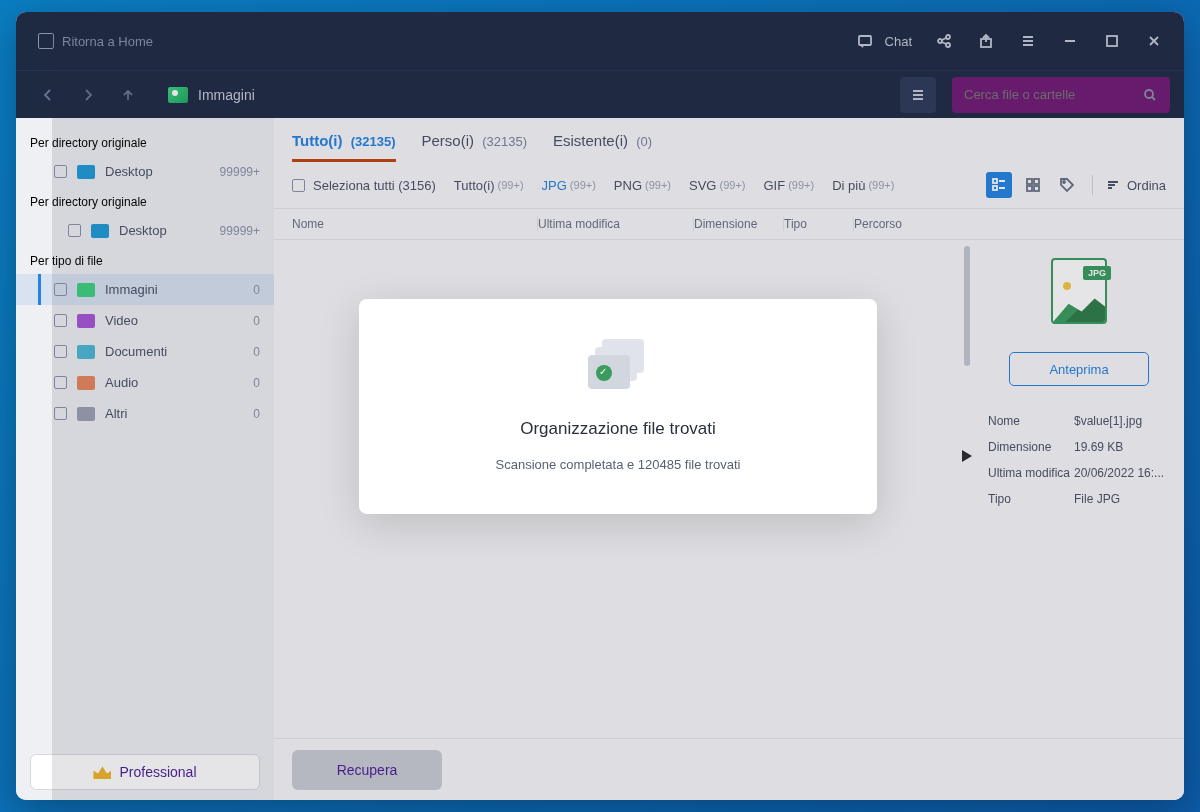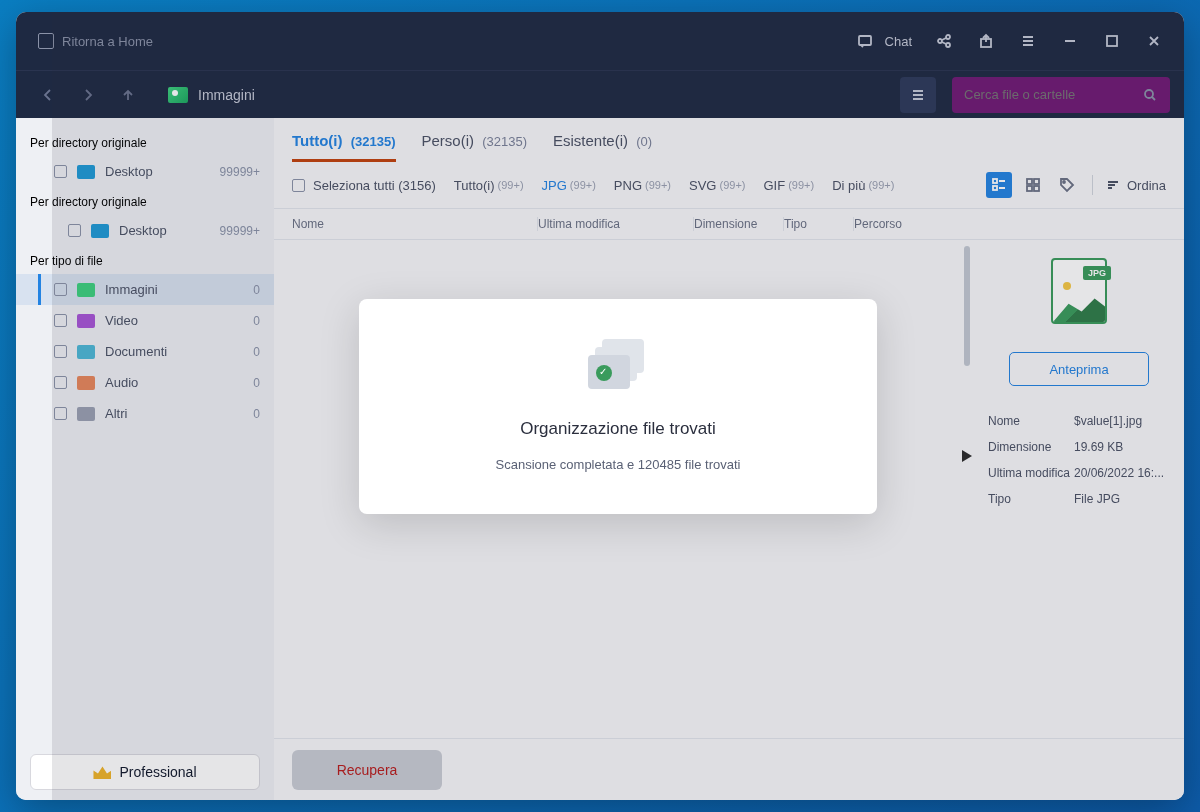--- a/index.html
+++ b/index.html
@@ -25,21 +25,21 @@
 .sidebar{width:258px;background:#eef0f4;padding-top:10px;display:flex;flex-direction:column;overflow:hidden;}
 .sb-header{font-size:12px;color:#000000;padding:8px 14px 6px;}
 .sb-item{display:flex;align-items:center;padding:8px 14px 8px 38px;font-size:13px;color:#4a5165;position:relative;cursor:pointer;}
 .sb-item.indent{padding-left:52px;}
 .sb-item.active{background:#d8e2f0;}
 .sb-item.active::before{content:"";position:absolute;left:22px;top:0;bottom:0;width:3px;background:#2383e2;}
 .sb-check{width:13px;height:13px;border:1.5px solid #8a92a8;border-radius:2px;margin-right:10px;flex-shrink:0;}
 .sb-icon{width:18px;height:14px;border-radius:2px;margin-right:10px;flex-shrink:0;}
 .sb-count{margin-left:auto;font-size:12px;color:#8a92a8;}
 .sb-spacer{flex:1;}
-.pro-btn{margin:10px 14px;height:36px;border:1px solid #d8d8de;border-radius:6px;display:flex;align-items:center;justify-content:center;gap:8px;font-size:14px;color:#0f172a;background:#fff;cursor:pointer;}
+.pro-btn{margin:10px 14px;height:36px;border:1px solid #d8d8de;border-radius:6px;display:flex;align-items:center;justify-content:center;gap:8px;font-size:14px;color:#4c1d95;background:#fff;cursor:pointer;}
 .crown{width:18px;height:14px;background:#f0b429;clip-path:polygon(0 100%,0 40%,25% 60%,50% 10%,75% 60%,100% 40%,100% 100%);}
 .main{flex:1;display:flex;flex-direction:column;background:#f8f8fa;overflow:hidden;}
 .tabs-wrap{padding:0 18px;}
 .tabs{display:flex;gap:26px;padding:14px 0 0;}
 .tab{font-size:15px;color:#4a5165;padding-bottom:10px;cursor:pointer;}
 .tab.active{color:#2383e2;font-weight:600;border-bottom:3px solid #c2410c;}
 .tab-count{color:#7a8199;font-size:13px;margin-left:4px;}
 .tab.active .tab-count{color:#2383e2;}
 .filters{display:flex;align-items:center;gap:18px;padding:10px 18px;font-size:13px;color:#4a5165;}
 .f-check{width:13px;height:13px;border:1.5px solid #8a92a8;border-radius:2px;margin-right:8px;}
@@ -66,21 +66,21 @@
 .play{position:absolute;left:-12px;top:210px;width:0;height:0;border-left:10px solid #2b2b2b;border-top:6px solid transparent;border-bottom:6px solid transparent;cursor:pointer;}
 .meta{width:100%;}
 .meta-row{display:flex;font-size:12px;padding:6px 0;}
 .meta-k{width:86px;color:#4a5165;}
 .meta-v{flex:1;color:#4a5165;overflow:hidden;text-overflow:ellipsis;white-space:nowrap;}
 .statusbar{height:62px;border-top:1px solid #e2e5ec;display:flex;align-items:center;padding:0 18px;}
 .status-text{flex:1;}
 .status-title{font-size:15px;color:#3a3f52;font-weight:500;}
 .status-sub{font-size:12px;color:#7a8199;display:flex;align-items:center;gap:8px;margin-top:2px;}
 .warn{width:14px;height:14px;background:#e5484d;border-radius:50%;color:#fff;font-size:10px;display:flex;align-items:center;justify-content:center;font-weight:700;}
-.recover-btn{width:150px;height:40px;background:#c9ccd4;color:#b91c1c;border:none;border-radius:6px;font-size:14px;cursor:pointer;}
+.recover-btn{width:150px;height:40px;background:#c9ccd4;color:#4c1d95;border:none;border-radius:6px;font-size:14px;cursor:pointer;}
 .modal-backdrop{position:absolute;inset:0;background:rgba(40,44,58,.12);display:flex;align-items:center;justify-content:center;margin-left:36px;}
 .modal{width:518px;background:#fff;border-radius:8px;padding:40px 30px 42px;text-align:center;box-shadow:0 10px 40px rgba(0,0,0,.15);}
 .modal-icon{width:60px;height:56px;margin:0 auto 24px;position:relative;}
 .fold{position:absolute;width:42px;height:34px;background:#e0e4ea;border-radius:4px;}
 .fold:nth-child(1){top:0;left:14px;}
 .fold:nth-child(2){top:8px;left:7px;}
 .fold:nth-child(3){top:16px;left:0;background:#d1d6df;}
 .check{position:absolute;bottom:8px;left:8px;width:16px;height:16px;background:#3a9b5c;border-radius:50%;}
 .check::after{content:"✓";color:#fff;font-size:10px;position:absolute;top:1px;left:3px;}
 .modal-title{font-size:17px;color:#2b2f3e;font-weight:500;margin-bottom:18px;}

